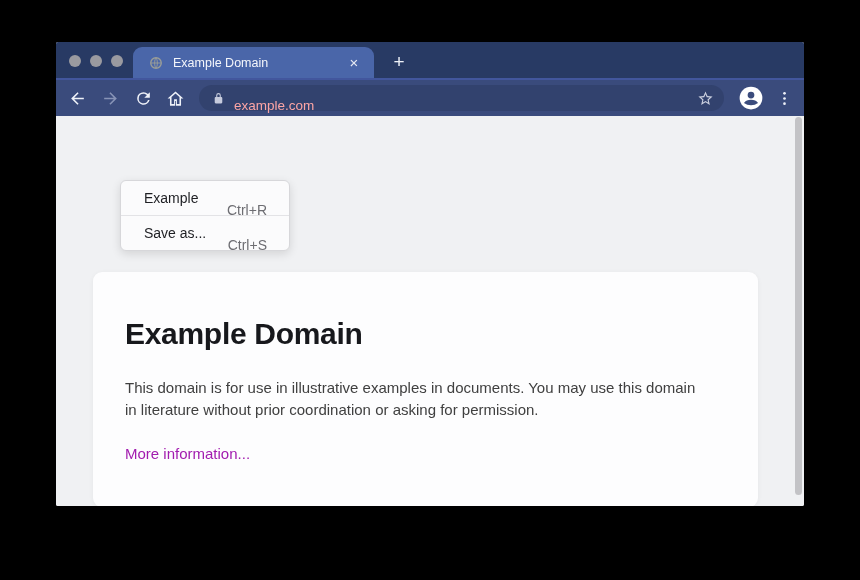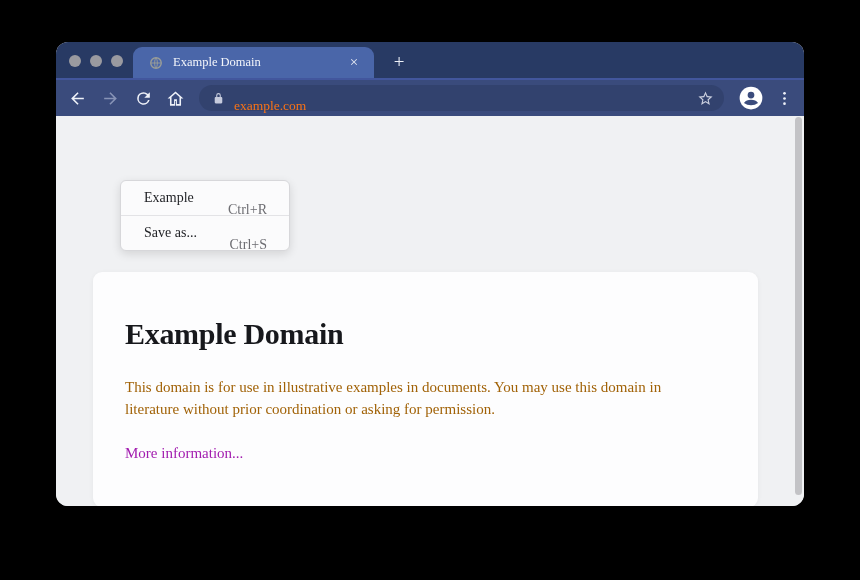--- a/index.html
+++ b/index.html
@@ -3,21 +3,21 @@
 <meta charset="utf-8">
 <style>
   html,body{margin:0;padding:0;}
   body{
     width:860px;height:580px;background:#000;position:relative;overflow:hidden;
     font-family:"Liberation Sans", sans-serif;
     -webkit-font-smoothing:antialiased;
   }
   .window{
     position:absolute;left:56px;top:42px;width:748px;height:464px;
-    border-radius:12px;overflow:hidden;background:#f0f1f3;font-family:Liberation Serif, serif;
+    border-radius:2px;overflow:hidden;background:#f0f1f3;
   }
   
   .titlebar{
     position:absolute;left:0;top:0;width:100%;height:36px;
     background:#283a64;
   }
   .traffic{position:absolute;left:13px;top:13px;display:flex;gap:9px;}
   .traffic span{width:12px;height:12px;border-radius:50%;background:#9a9aa0;display:block;}
   .tab{
     position:absolute;left:77px;top:5px;width:241px;height:31px;
@@ -48,21 +48,21 @@
     margin-left:9px;cursor:pointer;flex:0 0 auto;
   }
   .nav-btn svg{width:19px;height:19px;}
   .nav-btn.home{margin-left:8px;}
   .omnibox{
     margin-left:12px;height:26px;flex:1 1 auto;max-width:532px;
     background:#32426e;border-radius:13px;display:flex;align-items:center;
     padding:0 10px 0 13px;box-sizing:border-box;cursor:text;
   }
   .omnibox .lock{width:13px;height:13px;margin-right:9px;flex:0 0 auto;}
-  .omnibox .url{color:#f97316;font-size:13.5px;flex:1;white-space:nowrap;margin-top:15px;}
+  .omnibox .url{color:#fca5a5;font-size:13.5px;flex:1;white-space:nowrap;margin-top:15px;}
   .omnibox .star{width:17px;height:17px;flex:0 0 auto;cursor:pointer;}
   .profile-btn{width:26px;height:26px;margin-left:14px;cursor:pointer;flex:0 0 auto;}
   .kebab-btn{
     width:24px;height:24px;margin:0 8px 0 8px;display:flex;align-items:center;justify-content:center;
     cursor:pointer;flex:0 0 auto;
   }
   
   .viewport{
     position:absolute;left:0;top:74px;width:100%;height:390px;
     background:#f0f1f3;
@@ -78,21 +78,21 @@
     position:absolute;left:37px;top:156px;width:665px;height:235px;
     background:#fdfdfe;border-radius:9px;
     box-shadow:0 1px 5px rgba(0,0,0,0.05);
     box-sizing:border-box;padding:44px 32px 0 32px;
   }
   .card h1{
     margin:0;font-size:30px;line-height:36px;font-weight:700;color:#17181c;
     letter-spacing:-0.3px;
   }
   .card p{
-    margin:25px 0 0 0;font-size:15px;line-height:21.5px;color:#a16207;max-width:586px;
+    margin:25px 0 0 0;font-size:15px;line-height:21.5px;color:#404040;max-width:586px;
   }
   .card a{
     display:inline-block;margin-top:25px;font-size:15px;color:#a21caf;
     text-decoration:none;cursor:pointer;
   }
   
   .ctx-menu{
     position:absolute;left:64px;top:138px;width:168px;
     background:#fbfbfc;border:1px solid #d7d7da;border-radius:6px;
     box-shadow:0 3px 10px rgba(0,0,0,0.12);overflow:hidden;z-index:5;

